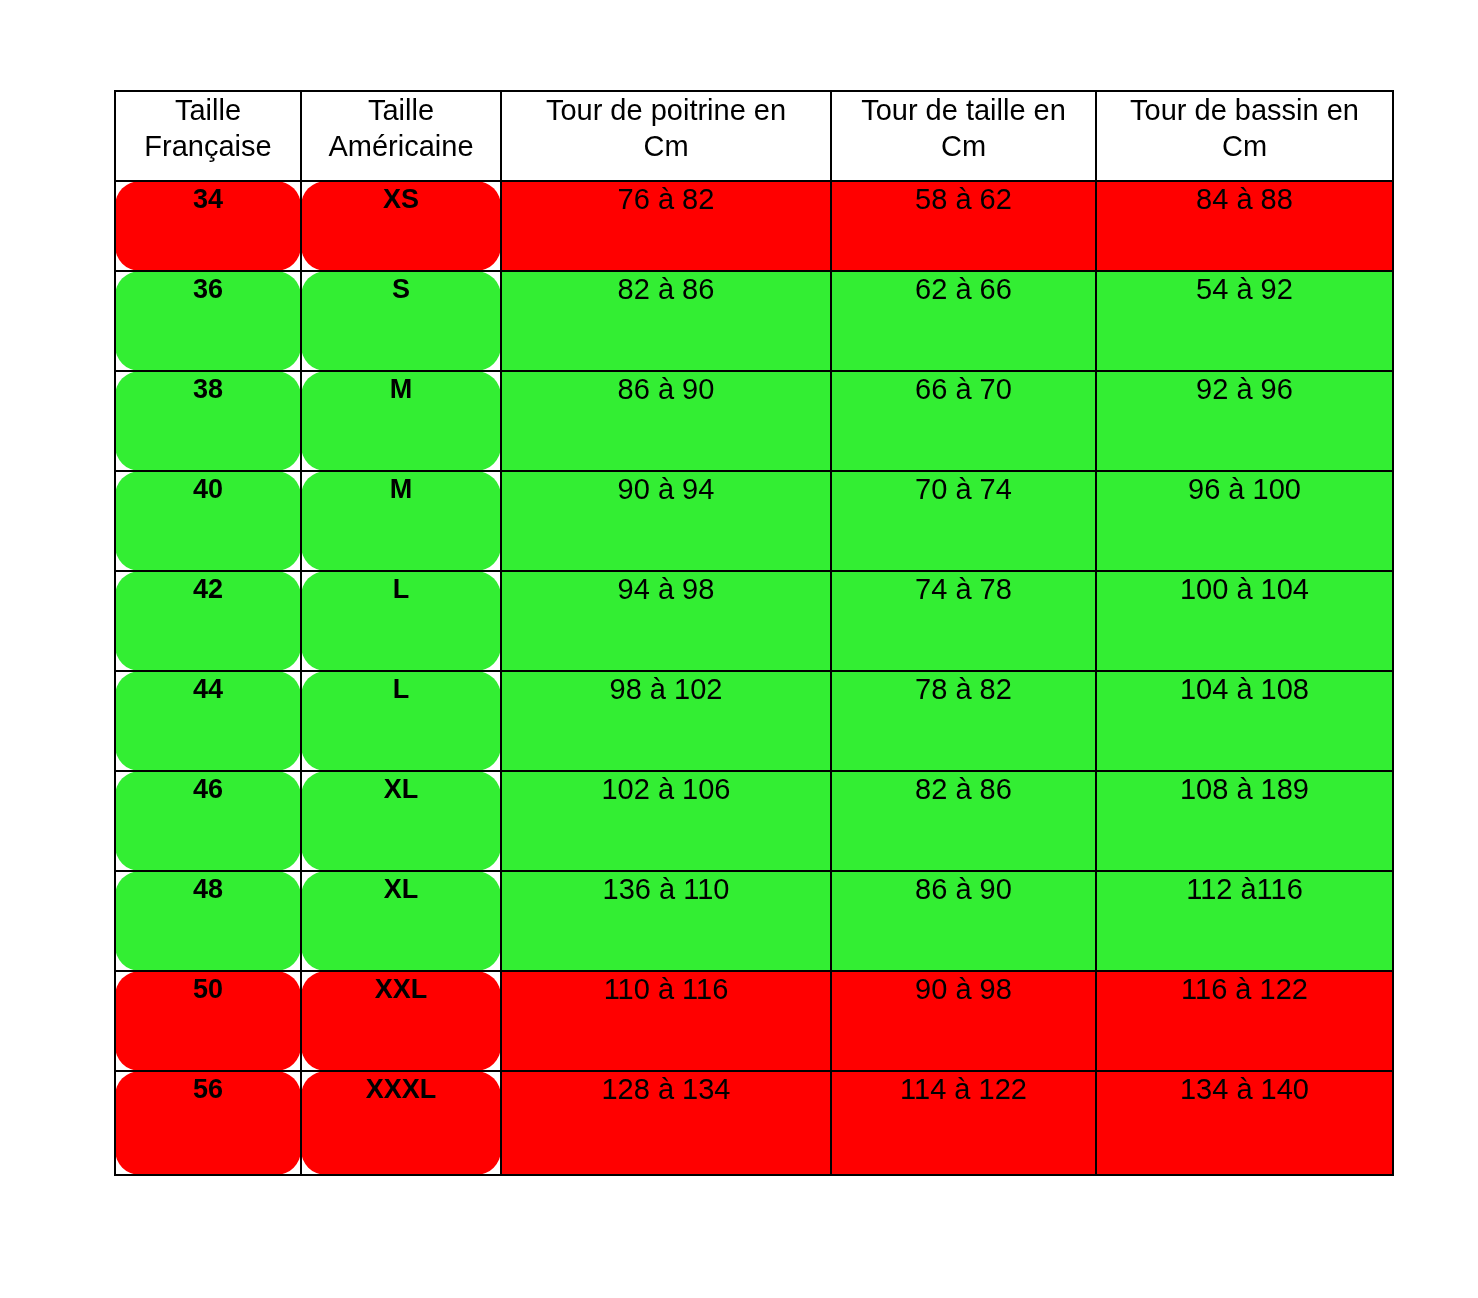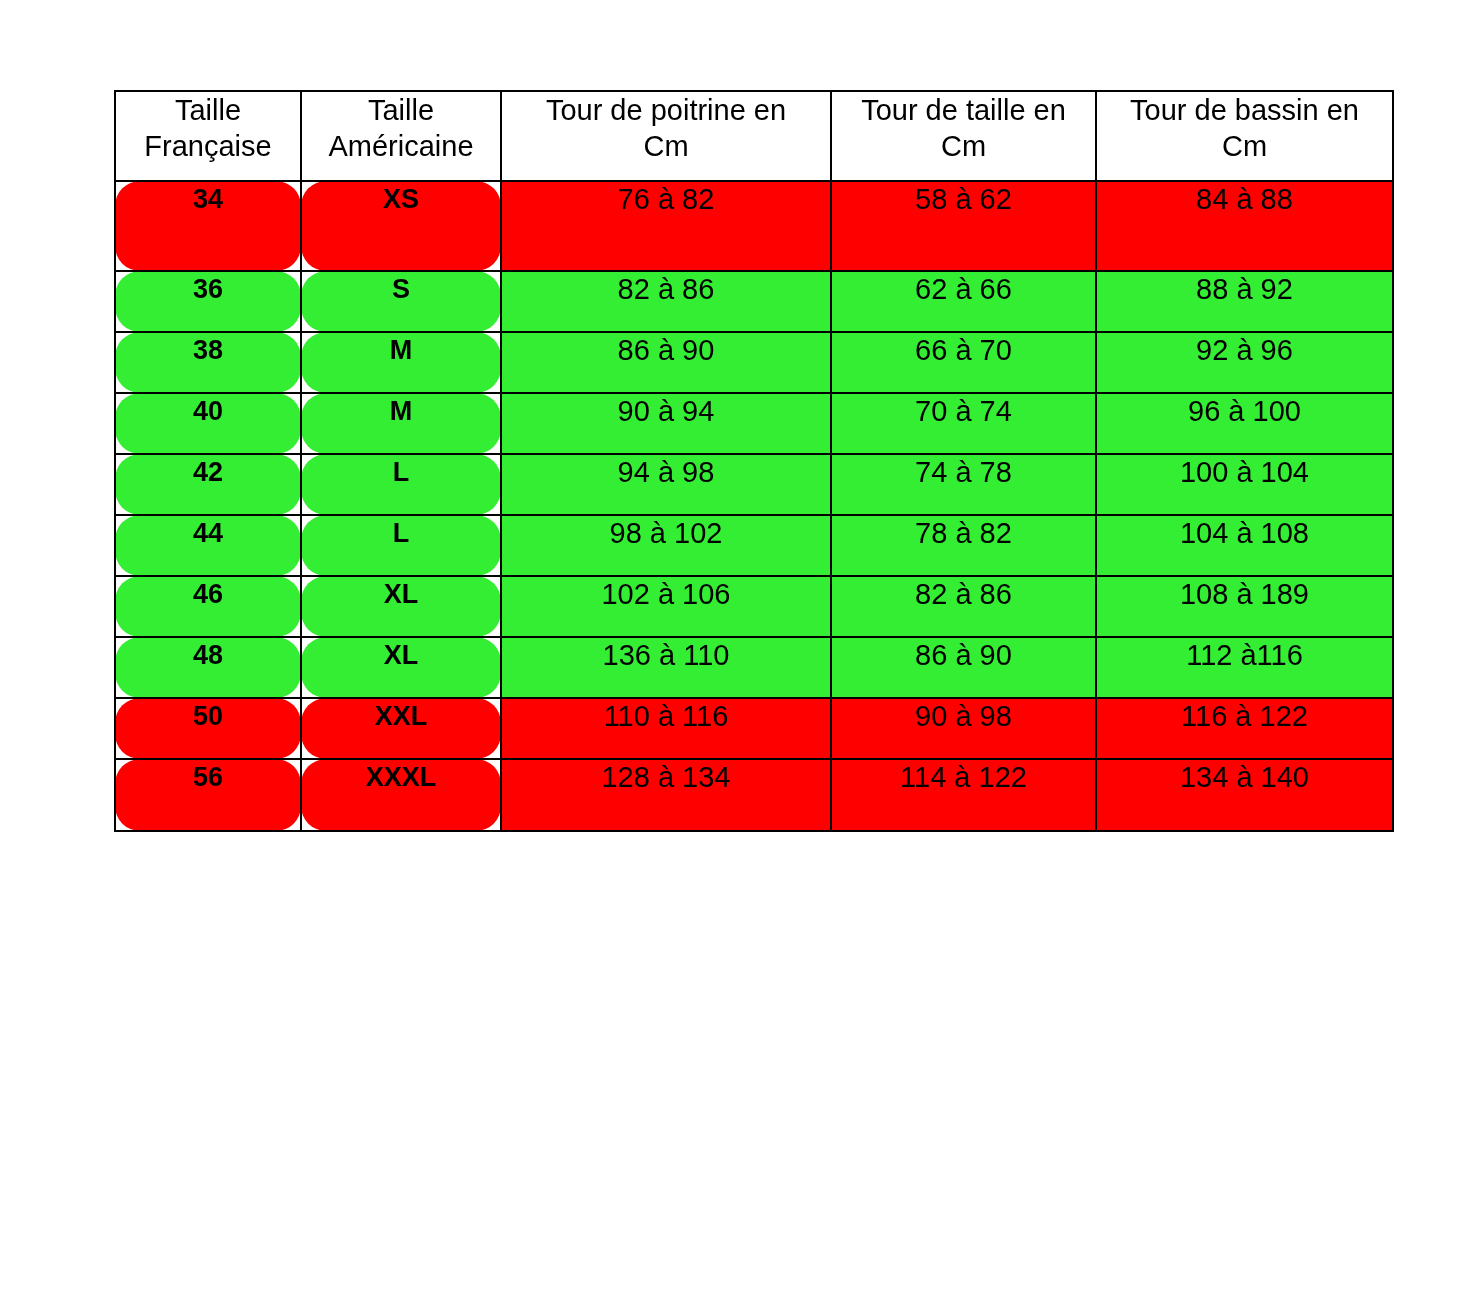--- a/index.html
+++ b/index.html
@@ -50,37 +50,37 @@
     font-weight: normal;
     font-size: 29px;
     line-height: 36px;
     padding-top: 12px;
     box-sizing: border-box;
   }
   thead th .hdr-line { display: block; }
 
   
   tbody td {
-    height: 61px;
+    height: 100px;
     box-sizing: border-box;
     font-size: 29px;
     line-height: 34px;
     padding-top: 9px;
   }
   tbody td.size-cell {
     font-weight: bold;
     font-size: 27px;
     border-radius: 25px;
   }
   tbody tr.row-red td   { background: #ff0000; }
   tbody tr.row-green td { background: #33ee33; }
 
   
   tbody tr.row-red.first-row td { height: 90px; }
-  tbody tr:last-child td { height: 72px; margin-top: 43px; }
+  tbody tr:last-child td { height: 104px; margin-top: 43px; }
 </style>
 </head>
 <body>
 
 <div id="size-chart-wrap">
   <table class="size-table">
     <colgroup>
       <col class="c-fr">
         <col class="c-us">
         <col class="c-po">
@@ -117,21 +117,21 @@
           <td class="size-cell">XS</td>
           <td>76 à 82</td>
           <td>58 à 62</td>
           <td>84 à 88</td>
         </tr>
         <tr class="row-green">
           <td class="size-cell">36</td>
           <td class="size-cell">S</td>
           <td>82 à 86</td>
           <td>62 à 66</td>
-          <td>88 à 92</td>
+          <td>54 à 92</td>
         </tr>
         <tr class="row-green">
           <td class="size-cell">38</td>
           <td class="size-cell">M</td>
           <td>86 à 90</td>
           <td>66 à 70</td>
           <td>92 à 96</td>
         </tr>
         <tr class="row-green">
           <td class="size-cell">40</td>

